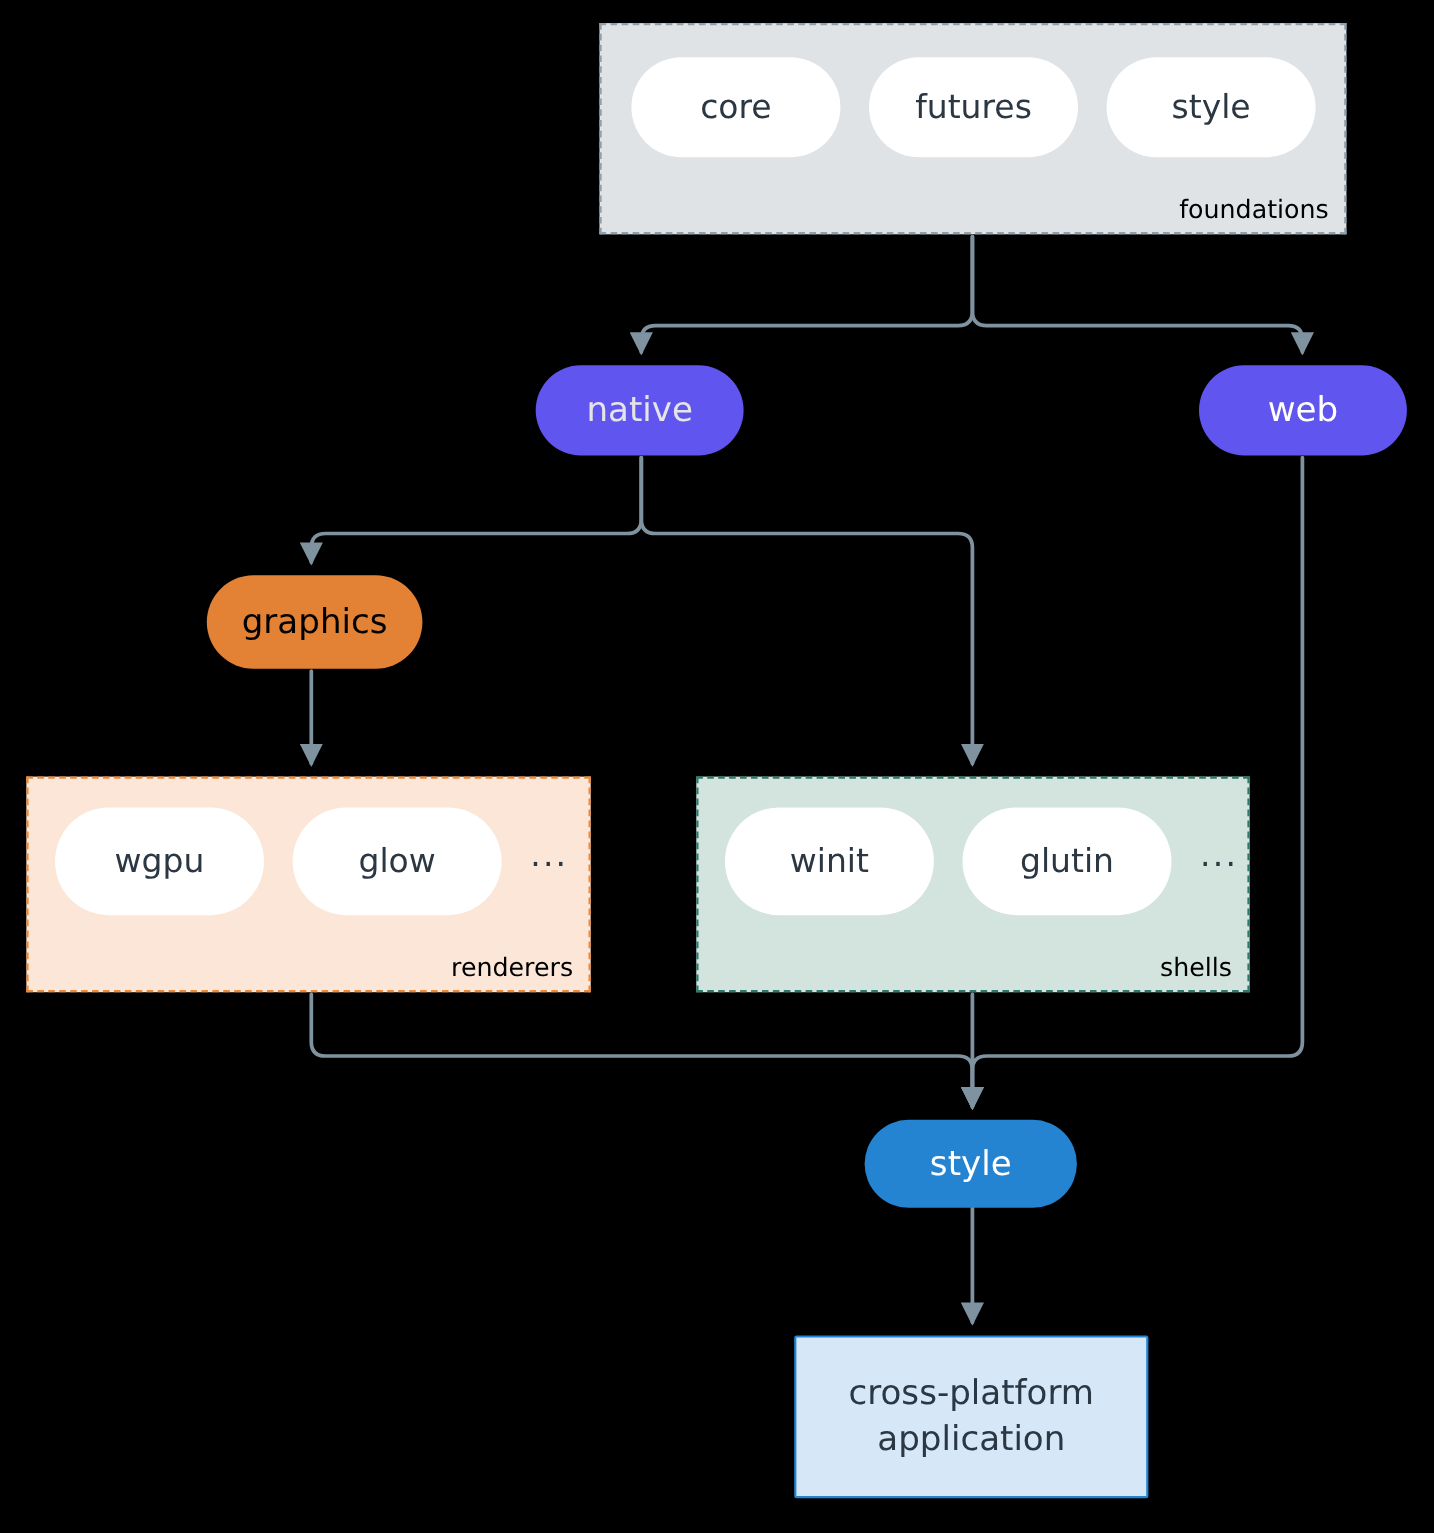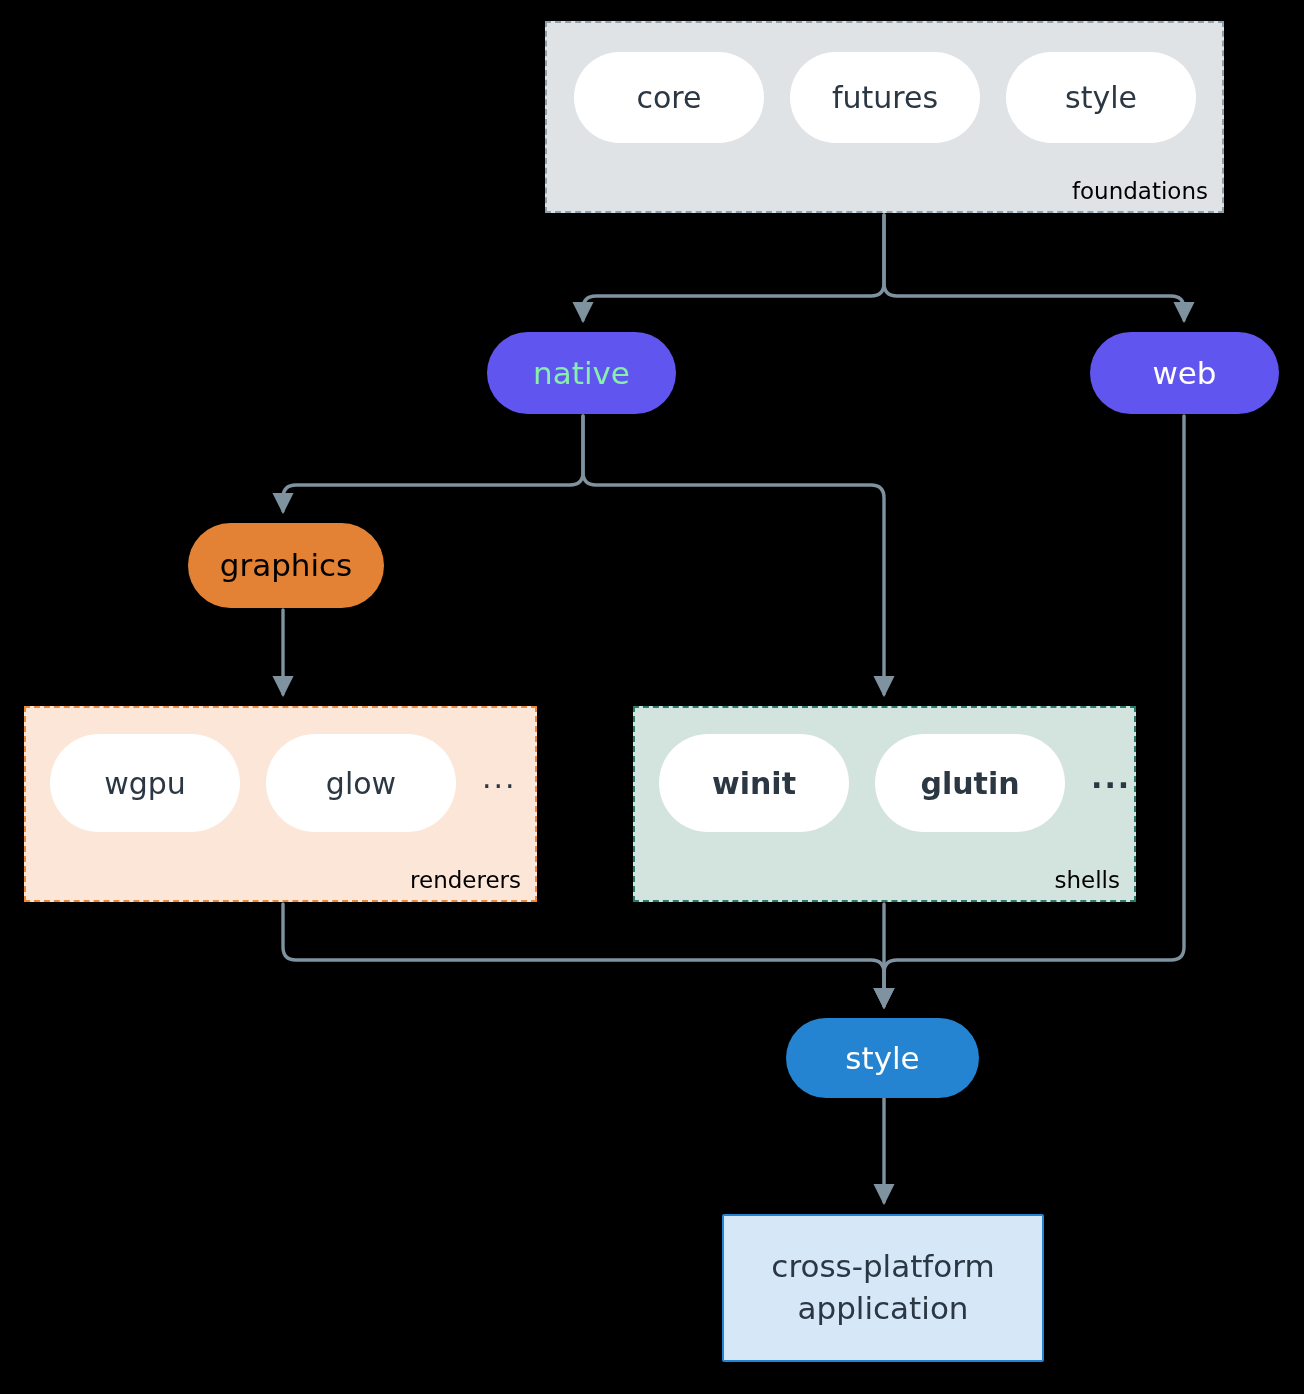--- a/index.html
+++ b/index.html
@@ -98,21 +98,21 @@
     display: flex;
     align-items: center;
     justify-content: center;
     font-size: 31px;
     line-height: 1;
   }
   .node-pill { border-radius: 999px; }
 
   .node-native {
     left: 487px; top: 332px; width: 189px; height: 82px;
-    background: #6155F0; color: #86efac;
+    background: #6155F0; color: #e5e5e5;
   }
   .node-web {
     left: 1090px; top: 332px; width: 189px; height: 82px;
     background: #6155F0; color: #FFFFFF;
   }
   .node-graphics {
     left: 188px; top: 523px; width: 196px; height: 85px;
     background: #E38235; color: #000000;
   }
   .node-iced {
@@ -181,21 +181,21 @@
       </div>
       <div class="leaf-pill" style="width:190px;height:98px;">
         <span>glow</span>
       </div>
       <div class="ellipsis">...</div>
     </div>
     <div class="cluster-label">renderers</div>
   </div>
 
   <div class="cluster cluster-shells">
-    <div class="cluster-nodes" style="left:24px; top:26px;font-weight:bold;">
+    <div class="cluster-nodes" style="left:24px; top:26px;">
       <div class="leaf-pill" style="width:190px;height:98px;">
         <span>winit</span>
       </div>
       <div class="leaf-pill" style="width:190px;height:98px;justify-content:center;">
         <span>glutin</span>
       </div>
       <div class="ellipsis">...</div>
     </div>
     <div class="cluster-label">shells</div>
   </div>

